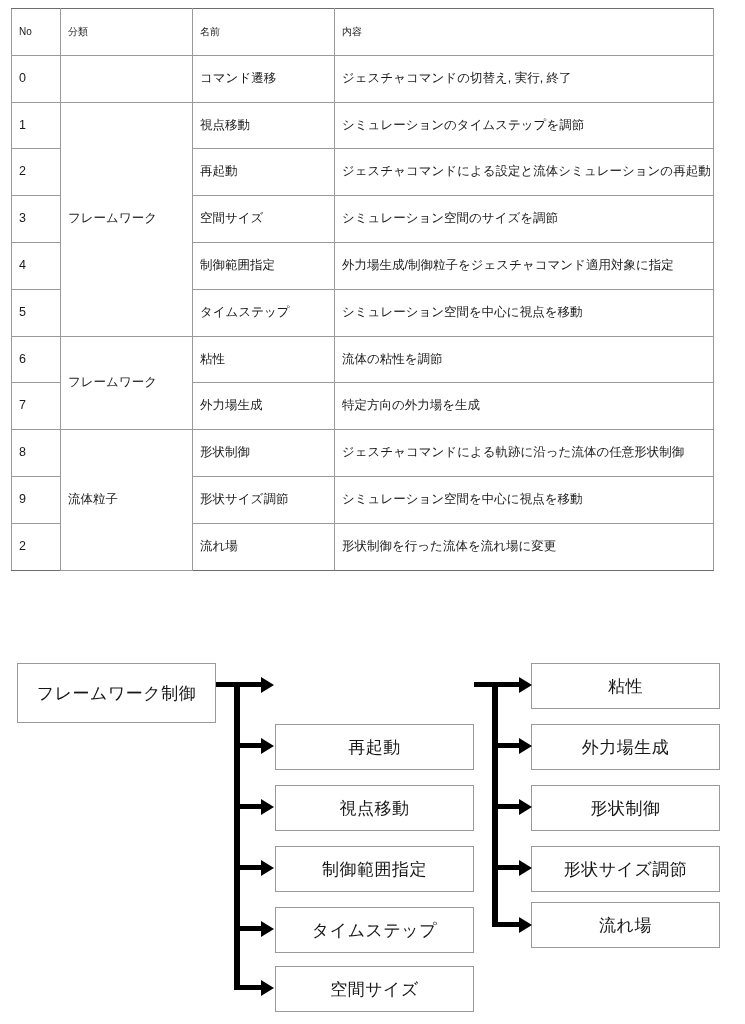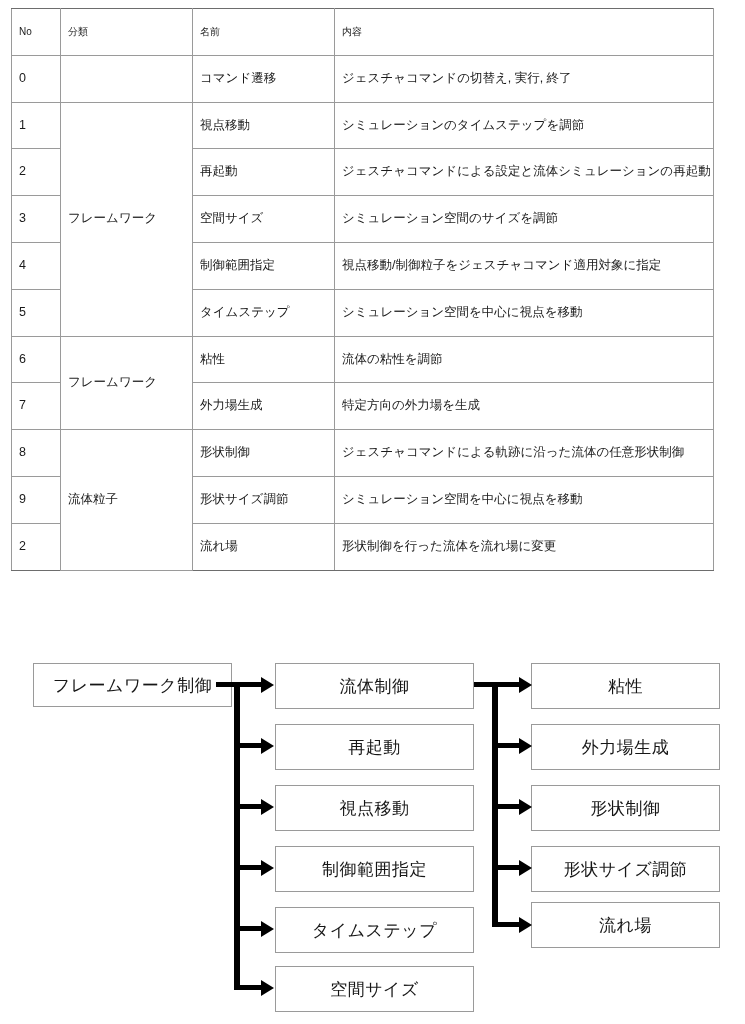--- a/index.html
+++ b/index.html
@@ -91,21 +91,21 @@
       <td class="c-desc">ジェスチャコマンドによる設定と流体シミュレーションの再起動</td>
     </tr>
     <tr>
       <td class="c-no">3</td>
       <td class="c-name">空間サイズ</td>
       <td class="c-desc">シミュレーション空間のサイズを調節</td>
     </tr>
     <tr>
       <td class="c-no">4</td>
       <td class="c-name">制御範囲指定</td>
-      <td class="c-desc">視点移動/制御粒子をジェスチャコマンド適用対象に指定</td>
+      <td class="c-desc">外力場生成/制御粒子をジェスチャコマンド適用対象に指定</td>
     </tr>
     <tr>
       <td class="c-no">5</td>
       <td class="c-name">タイムステップ</td>
       <td class="c-desc">シミュレーション空間を中心に視点を移動</td>
     </tr>
 
     <tr class="sep-top">
       <td class="c-no">6</td>
       <td class="c-cat cat-merge" rowspan="2">フレームワーク</td>
@@ -132,26 +132,25 @@
     <tr class="last-row">
       <td class="c-no">2</td>
       <td class="c-name">流れ場</td>
       <td class="c-desc">形状制御を行った流体を流れ場に変更</td>
     </tr>
   </tbody>
 </table>
 
 <div id="flow-diagram">
 
-  <div class="node" style="left:33px;top:33px;width:199px;height:44px;">フレームワーク制御</div>
+  <div class="node" style="left:17px;top:33px;width:199px;height:60px;">フレームワーク制御</div>
 
   <div class="arrow-line" style="left:216px;top:52px;width:28px;"></div>
   <div class="trunk" style="left:234px;top:52px;width:6px;height:308px;"></div>
 
-  <div class="node" style="left:275px;top:33px;width:199px;height:46px;">流体制御</div>
   <div class="node" style="left:275px;top:94px;width:199px;height:46px;">再起動</div>
   <div class="node" style="left:275px;top:155px;width:199px;height:46px;">視点移動</div>
   <div class="node" style="left:275px;top:216px;width:199px;height:46px;">制御範囲指定</div>
   <div class="node" style="left:275px;top:277px;width:199px;height:46px;">タイムステップ</div>
   <div class="node" style="left:275px;top:336px;width:199px;height:46px;">空間サイズ</div>
 
   <div class="arrow-line" style="left:240px;top:52px;width:22px;"></div>
   <div class="arrow-head" style="left:261px;top:46.5px;"></div>
 
   <div class="arrow-line" style="left:240px;top:113px;width:22px;"></div>

